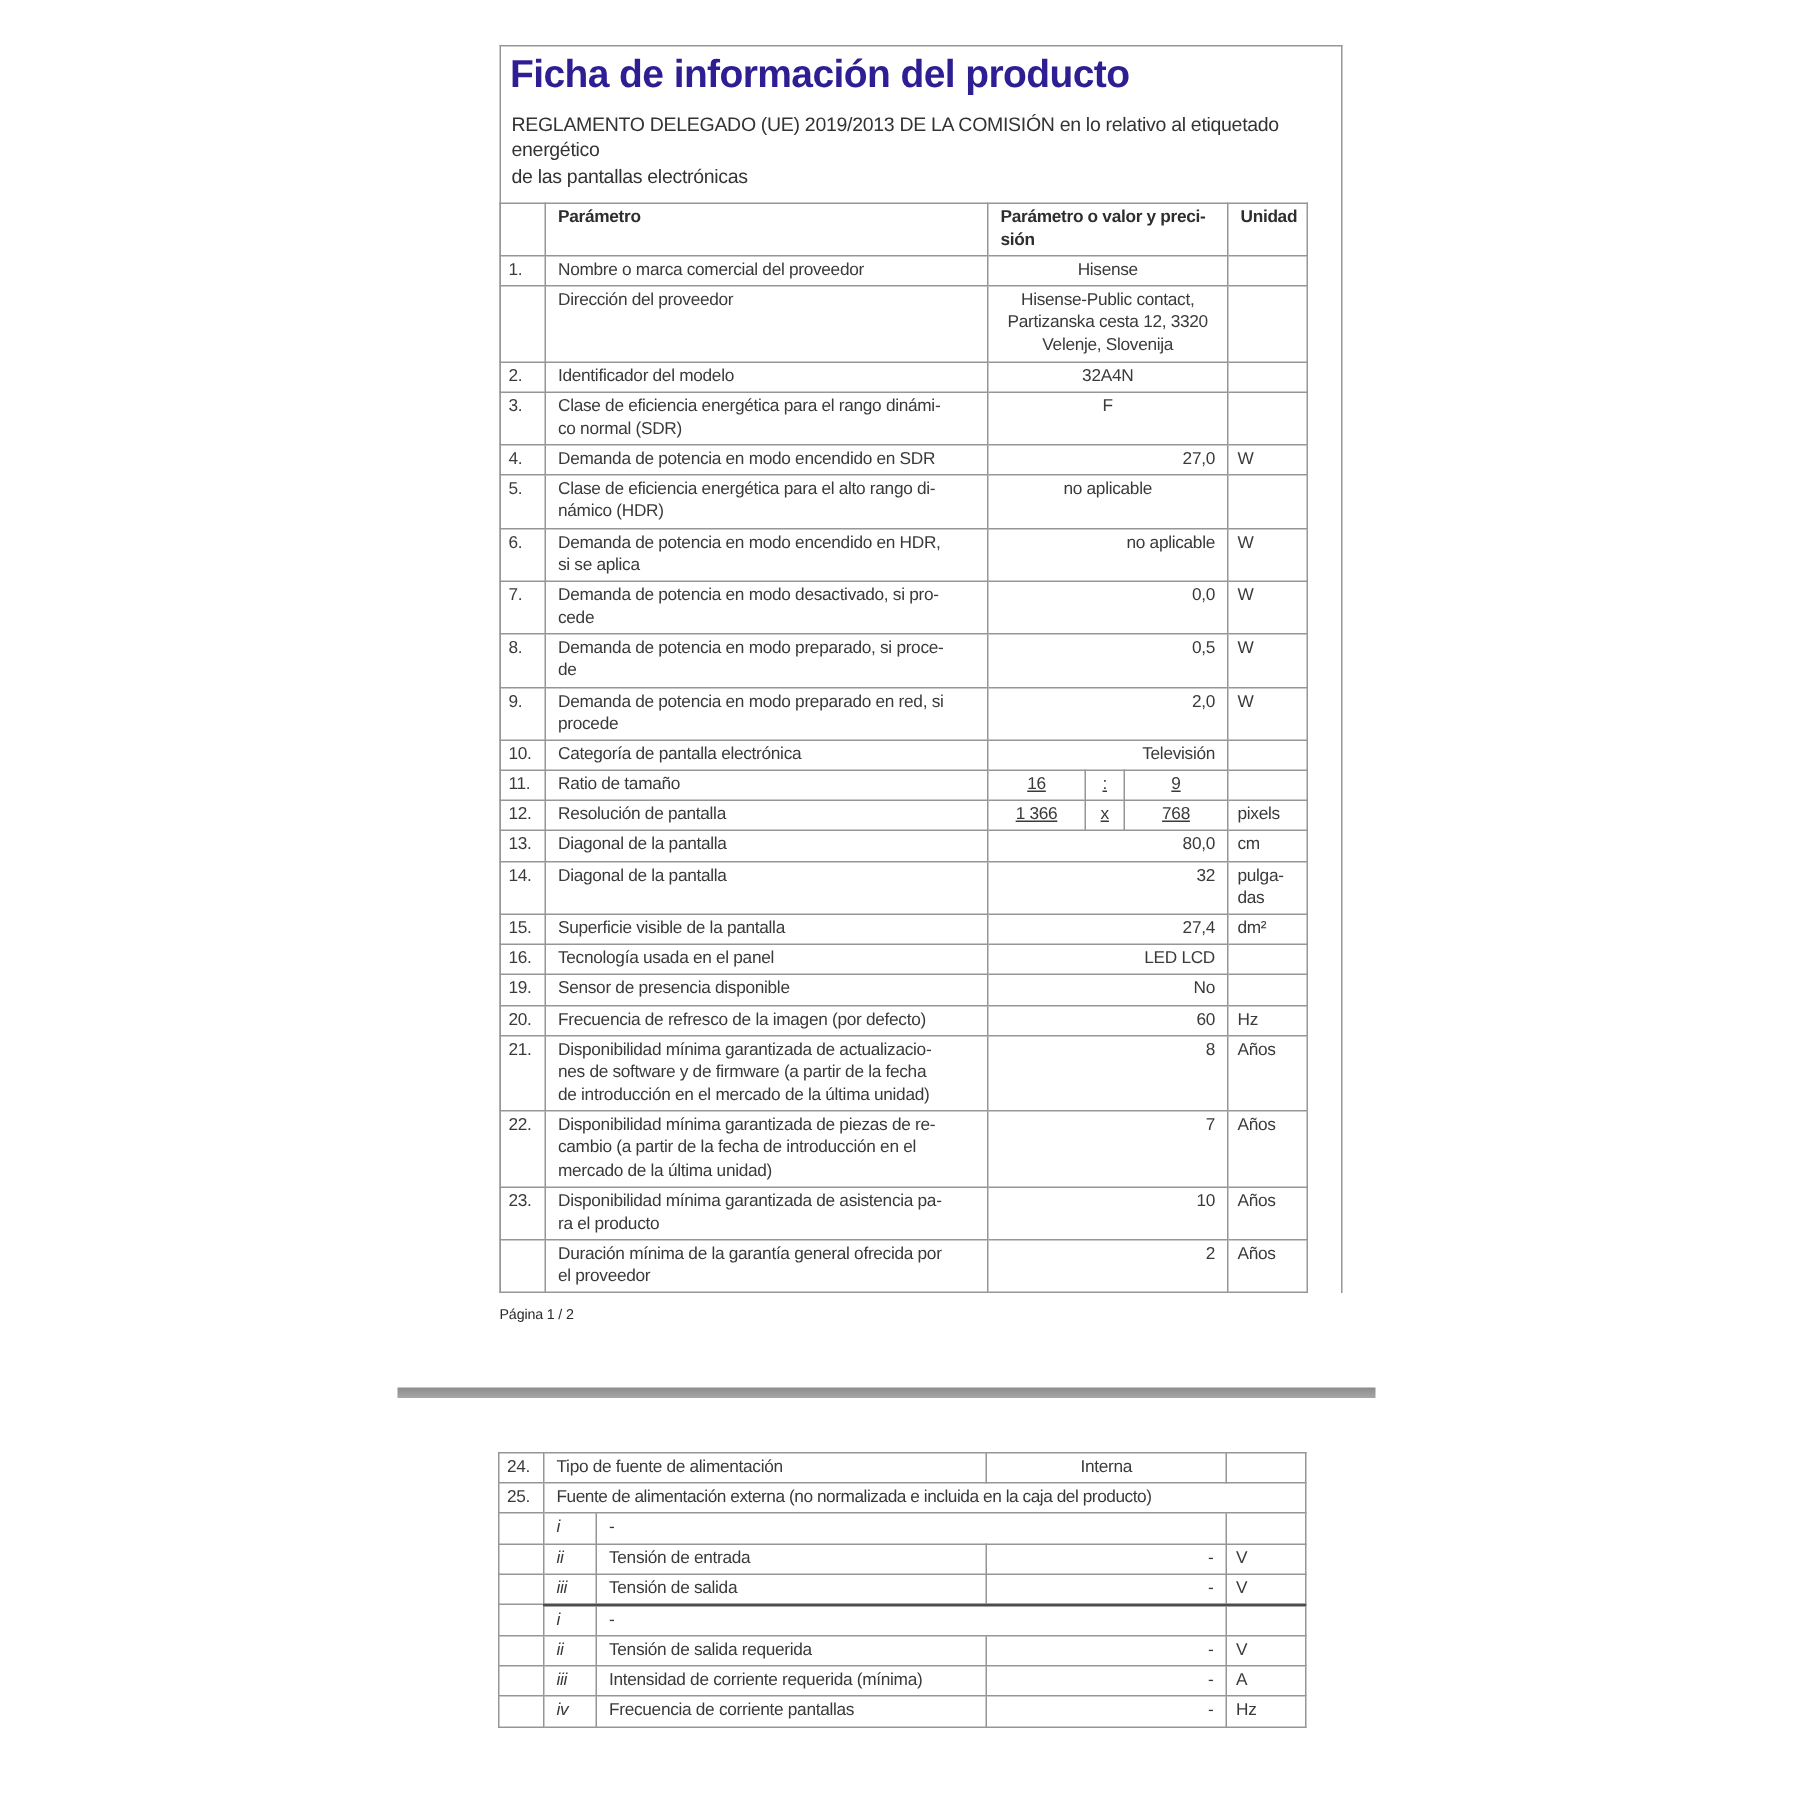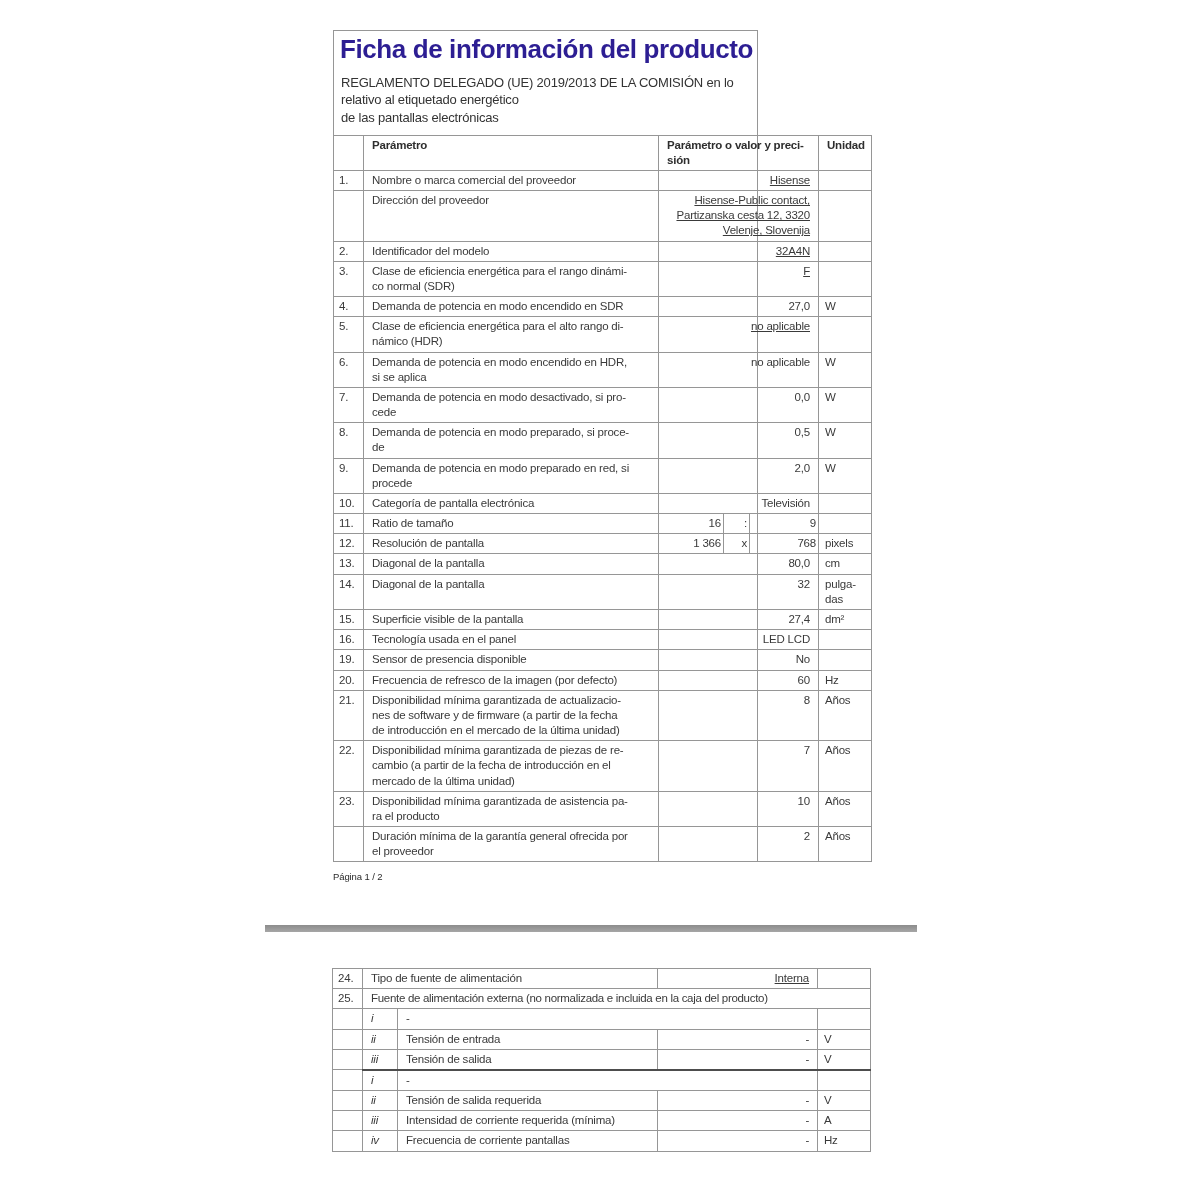--- a/index.html
+++ b/index.html
@@ -5,21 +5,21 @@
   :root{
     --c-title:#2d1e93; --c-text:#3a3a3a; --c-border:#969696;
     --c-divider:#9a9a9a; --c-thick:#4d4d4d;
   }
   *{box-sizing:border-box;}
   html,body{margin:0;padding:0;}
   body{
     width:1200px;height:1200px;background:#ffffff;position:relative;
     font-family:"Liberation Sans",sans-serif;color:var(--c-text);
   }
-  .doc-col{position:absolute;left:333px;top:30px;width:425px;}
+  .doc-col{position:absolute;left:333px;top:30px;width:562px;}
   .page1-box{border:1px solid var(--c-border);border-bottom:none;}
   .doc-title{
     margin:4px 8px 9px 6px;font-size:26px;line-height:1.15;font-weight:bold;
     color:var(--c-title);letter-spacing:-0.4px;white-space:nowrap;
   }
   .doc-subtitle{
     margin:0 8px 8px 7px;font-size:13px;line-height:1.35;letter-spacing:-0.2px;
     color:#333;white-space:pre-wrap;
   }
   table{
@@ -27,22 +27,22 @@
   }
   td,th{
     border:1px solid var(--c-border);padding:2px 8px;font-size:11.5px;
     line-height:1.32;letter-spacing:-0.2px;vertical-align:top;
     white-space:pre-wrap;overflow:hidden;
   }
   th{text-align:left;font-weight:bold;color:#2e2e2e;}
   td.num,th.num{padding:2px 3px 2px 5px;}
   td.roman{font-style:italic;padding:2px 4px 2px 8px;}
   td.val.r{text-align:right;}
-  td.val.l{text-align:right;text-decoration:underline;}
-  td.vc{text-align:right;padding:2px 2px;}
+  td.val.l{text-align:center;}
+  td.vc{text-align:center;padding:2px 2px;text-decoration:underline;}
   td.unit{padding:2px 4px 2px 6px;}
   tr.thick td.tk{border-bottom:2px solid var(--c-thick);}
   .t2 td.group{letter-spacing:-0.3px;}
   .page-footer{
     text-align:left;padding:9px 12px 0 0;font-size:9.5px;color:#2a2a2a;
     letter-spacing:-0.1px;
   }
   .page-divider{
     position:absolute;left:265px;top:925px;width:652px;height:7px;
     background:linear-gradient(#8c8c8c,#a6a6a6);

